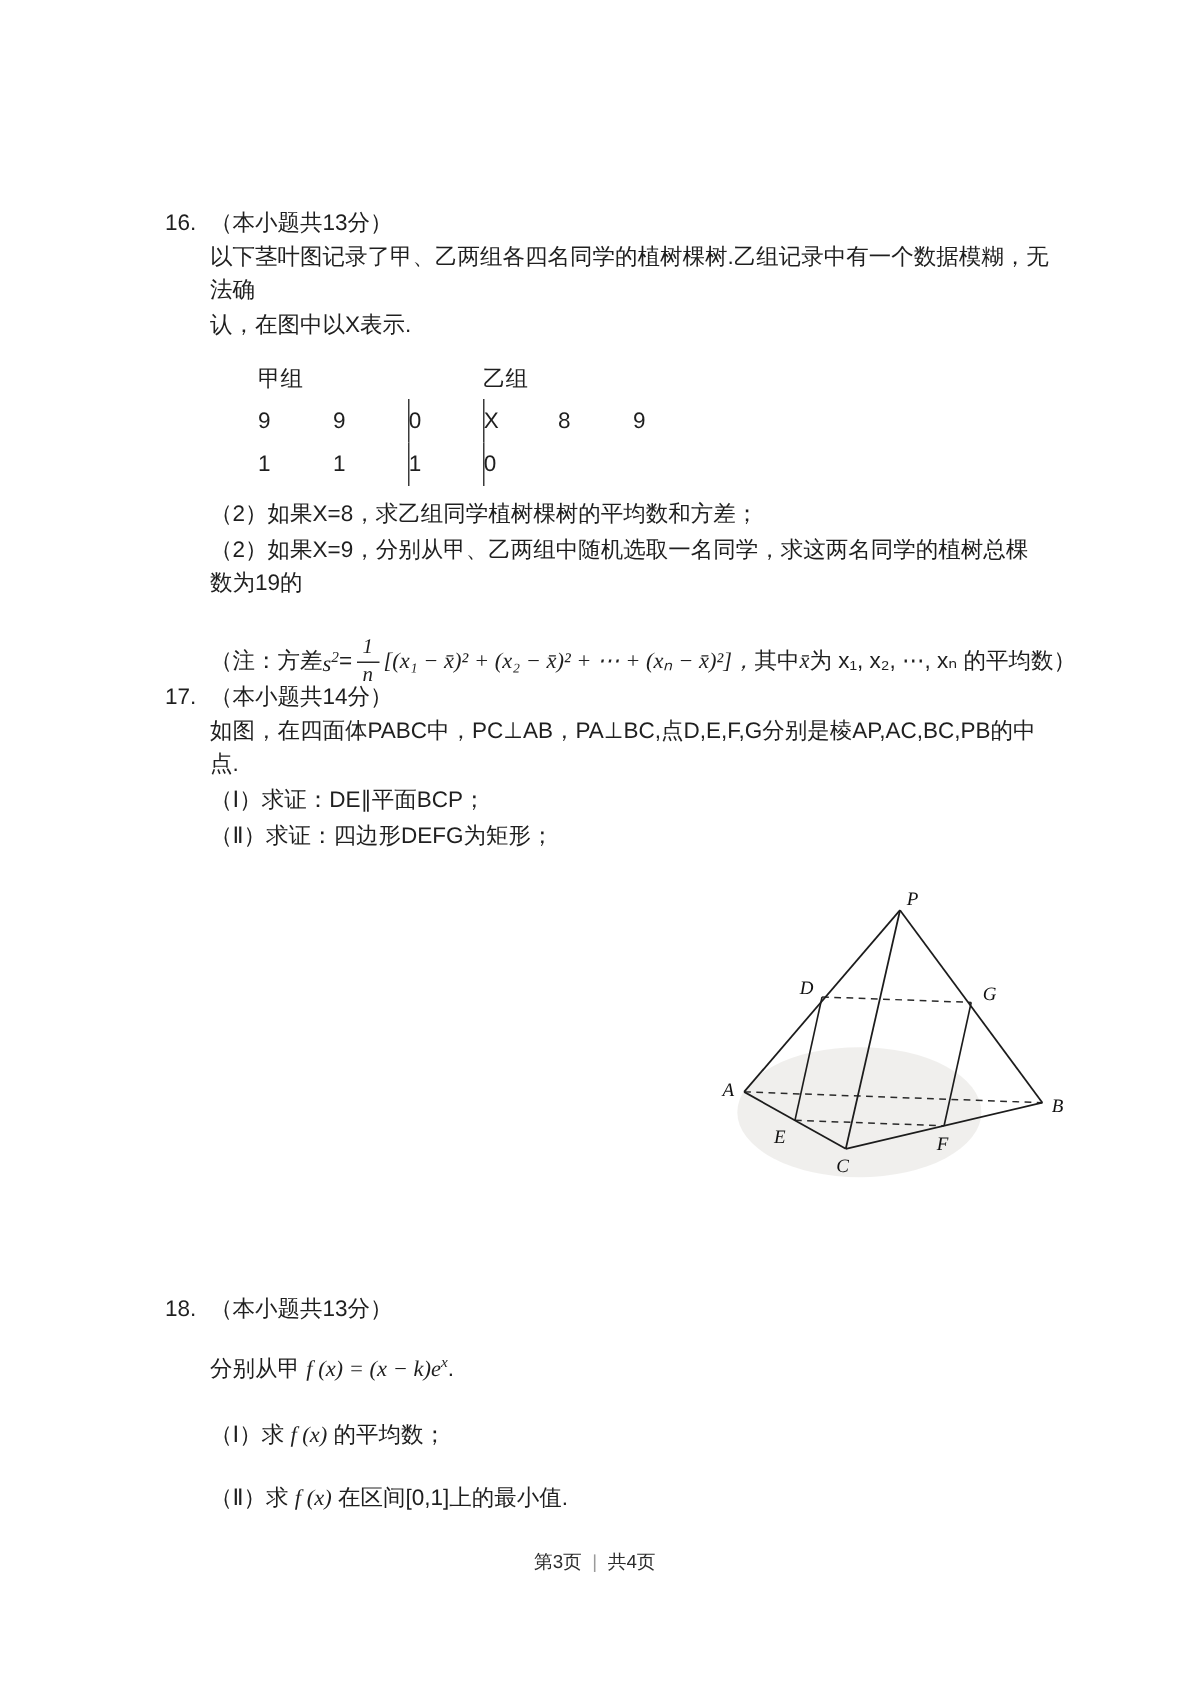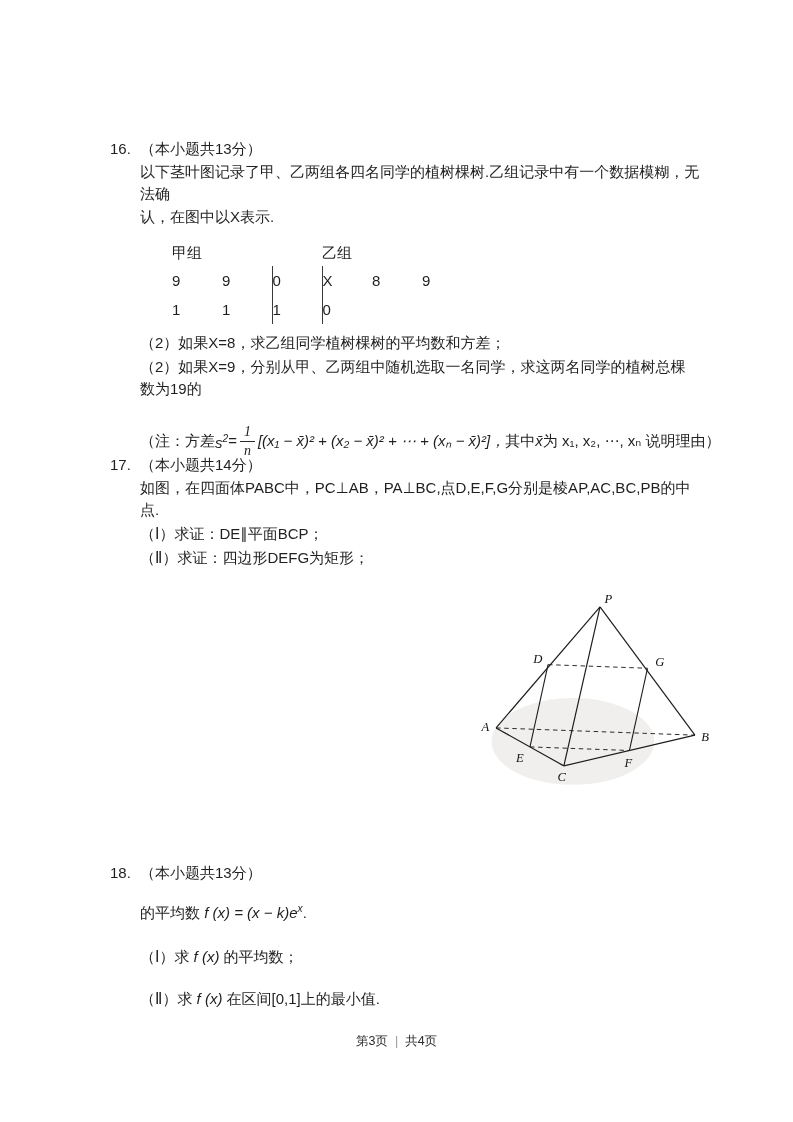--- a/index.html
+++ b/index.html
@@ -35,21 +35,21 @@
   }
   table.stemleaf tr.sl-header td { height: 26px; border: none; }
   table.stemleaf td.stem {
     width: 48px;
     border-left: 1.4px solid #3a3a3a;
     border-right: 1.4px solid #3a3a3a;
   }
 
   
   .mi {
-    font-family: Liberation Sans, sans-serif;
+    font-family: Liberation Serif, serif;
     font-style: italic;
     text-align: center;
   }
   sup { font-size: 0.68em; }
   .note {
     margin: 18px 0 0 30px;
     display: flex;
     align-items: center;
     flex-wrap: nowrap;
     white-space: nowrap;
@@ -143,21 +143,21 @@
       <span>（注：方差 </span>
       <span class="mi"><span>s</span><sup>2</sup></span>
       <span> = </span>
       <span class="frac">
         <span class="num">1</span>
         <span class="den">n</span>
       </span>
       <span class="mi">[(x₁ − x̄)² + (x₂ − x̄)² + ⋯ + (xₙ − x̄)²]，</span>
       <span>其中 </span>
       <span class="mi">x̄</span>
-      <span> 为 x₁, x₂, ⋯, xₙ 说明理由）</span>
+      <span> 为 x₁, x₂, ⋯, xₙ 的平均数）</span>
     </div>
   </section>
 
   <section class="question" id="q17">
     <div class="q-heading">
       <span class="q-num">17.</span><span>（本小题共14分）</span>
     </div>
     <div class="text-line">如图，在四面体PABC中，PC⊥AB，PA⊥BC,点D,E,F,G分别是棱AP,AC,BC,PB的中点.</div>
     <div class="part-line">（Ⅰ）求证：DE∥平面BCP；</div>
     <div class="part-line">（Ⅱ）求证：四边形DEFG为矩形；</div>
@@ -188,21 +188,21 @@
       <text class="fig-label" x="88" y="209">C</text>
       <text class="fig-label" x="162" y="193">F</text>
     </svg>
   </div>
 
   <section class="question" id="q18">
     <div class="q-heading">
       <span class="q-num">18.</span><span>（本小题共13分）</span>
     </div>
     <div class="q18-line given">
-      <span>的平均数 </span><span class="mi">f (x)</span><span class="mi"><span> = (x − k)e</span><sup>x</sup></span><span>.</span>
+      <span>分别从甲 </span><span class="mi">f (x)</span><span class="mi"><span> = (x − k)e</span><sup>x</sup></span><span>.</span>
     </div>
     <div class="q18-line p1">
       <span>（Ⅰ）求 </span><span class="mi">f (x)</span><span> 的平均数；</span>
     </div>
     <div class="q18-line p2">
       <span>（Ⅱ）求 </span><span class="mi">f (x)</span><span> 在区间[0,1]上的最小值.</span>
     </div>
   </section>
 
   <div class="footer">

